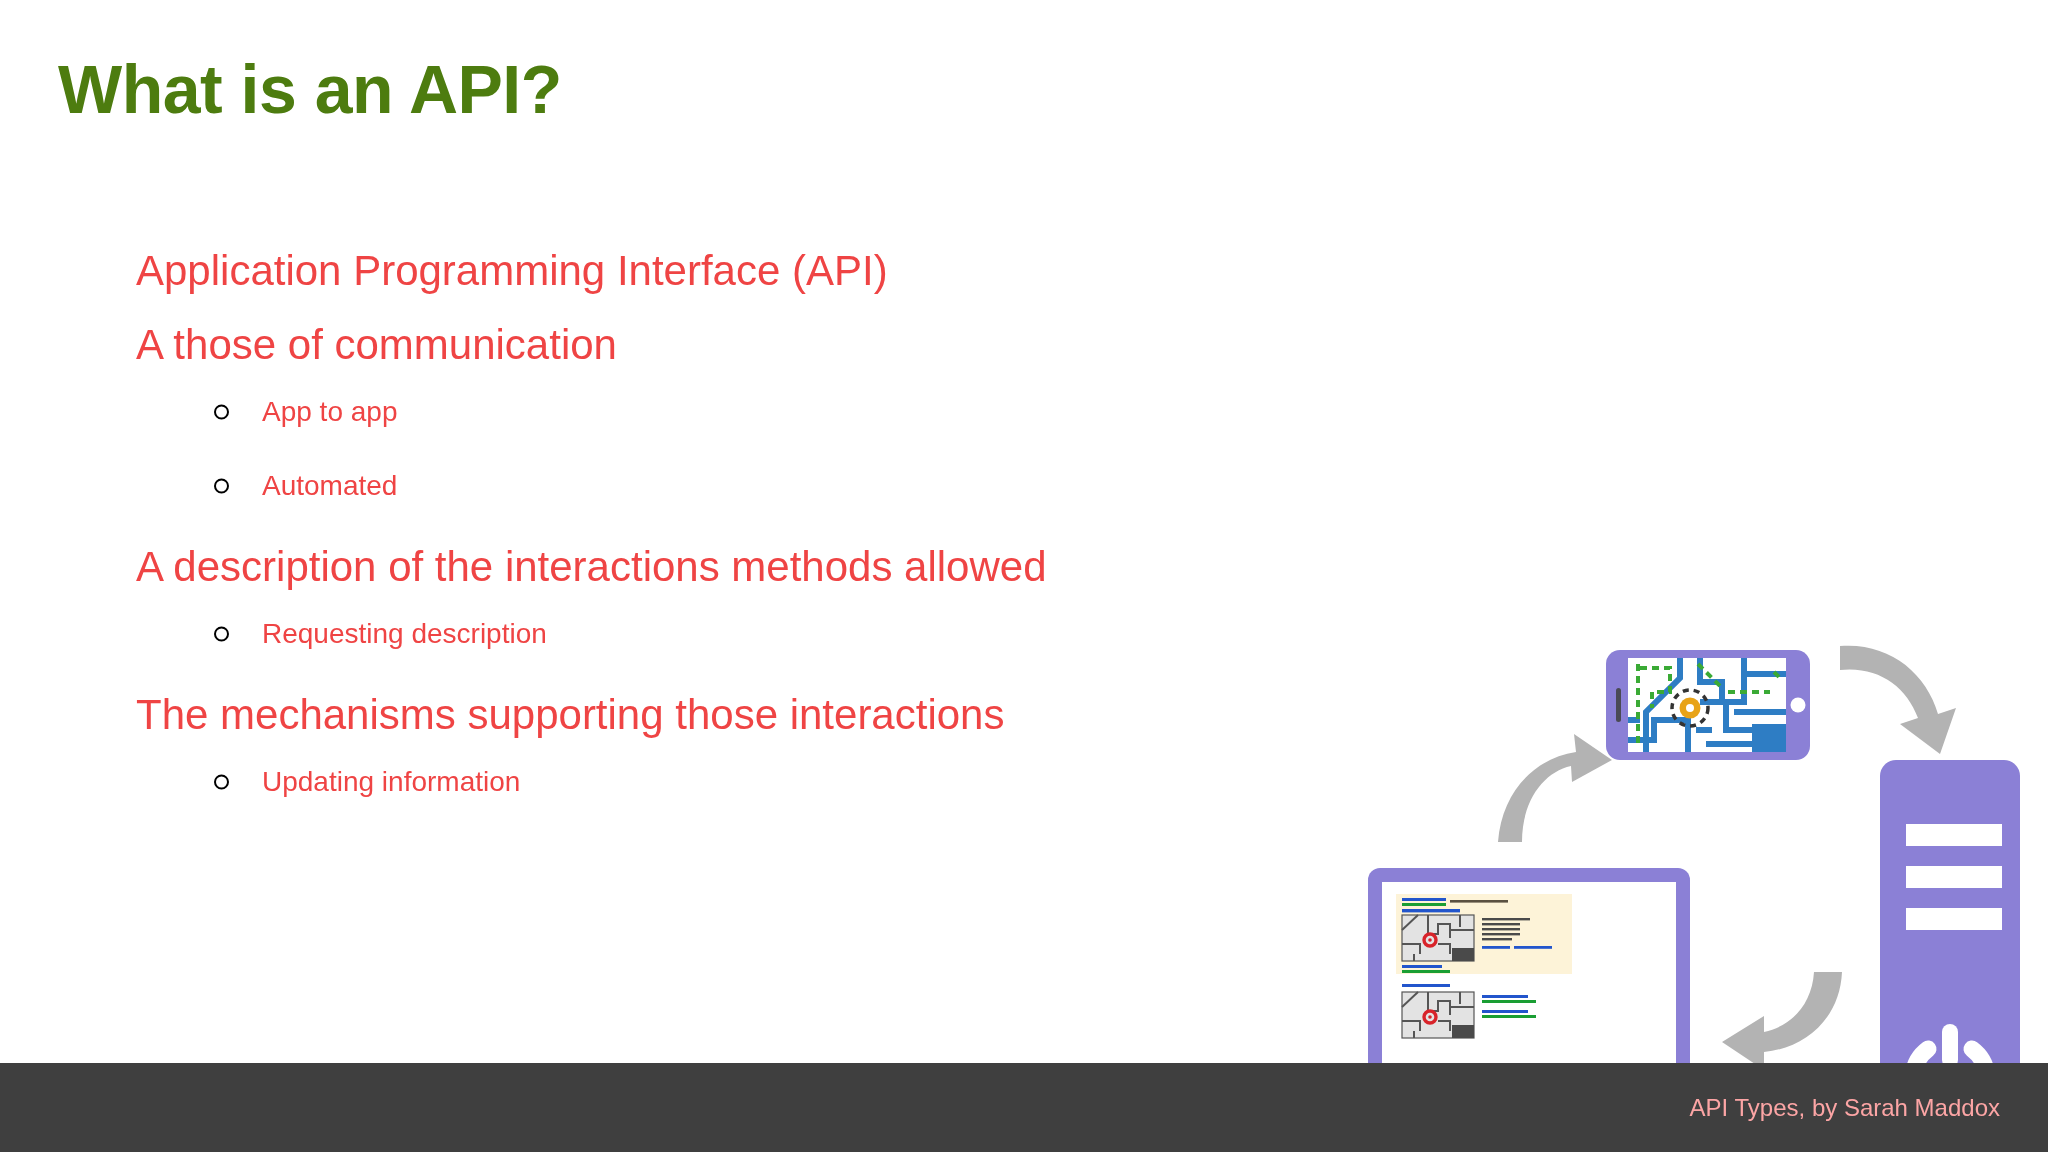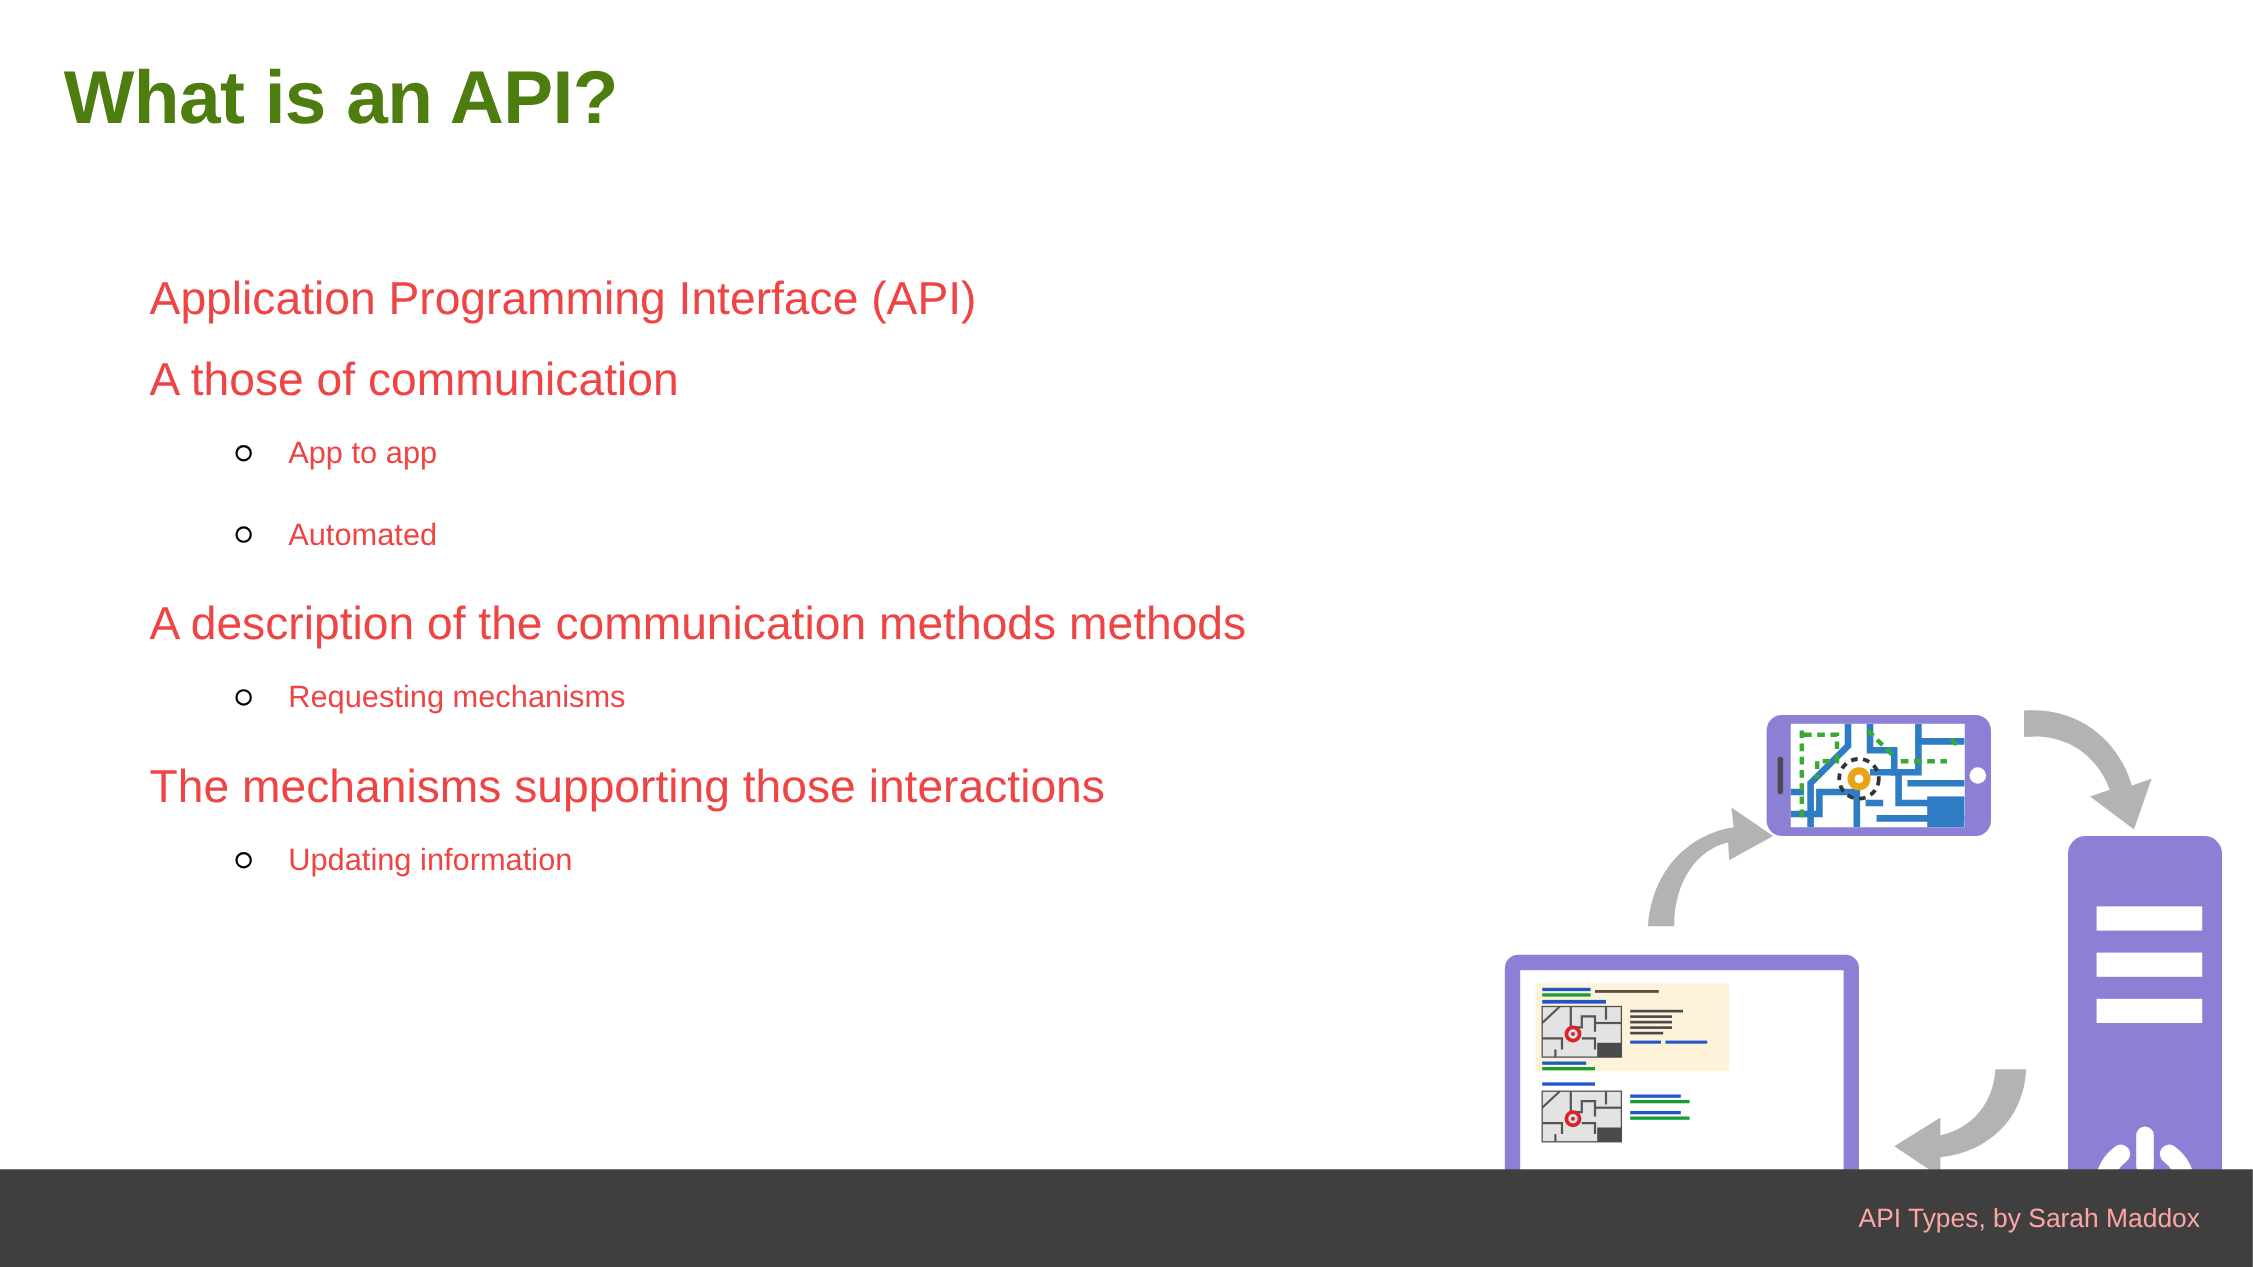--- a/index.html
+++ b/index.html
@@ -136,26 +136,26 @@
       <span class="bullet"></span>
       <span>App to app</span>
     </div>
 
     <div class="body-row level-1">
       <span class="bullet"></span>
       <span>Automated</span>
     </div>
 
     <div class="body-row level-0 gap-before">
-      <span>A description of the communication methods methods</span>
+      <span>A description of the interactions methods allowed</span>
     </div>
 
     <div class="body-row level-1">
       <span class="bullet"></span>
-      <span>Requesting mechanisms</span>
+      <span>Requesting description</span>
     </div>
 
 
     <div class="body-row level-0 gap-before">
       <span>The mechanisms supporting those interactions</span>
     </div>
 
     <div class="body-row level-1">
       <span class="bullet"></span>
       <span>Updating information</span>

